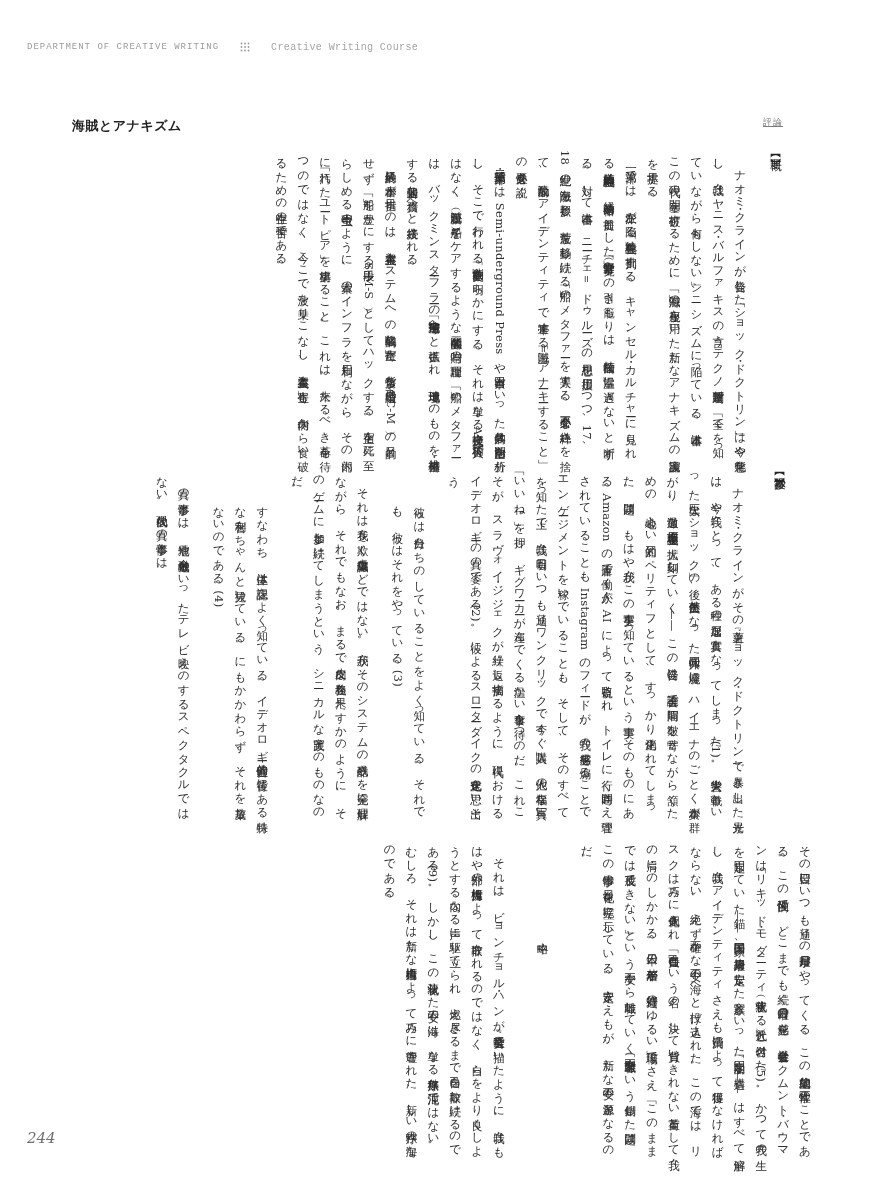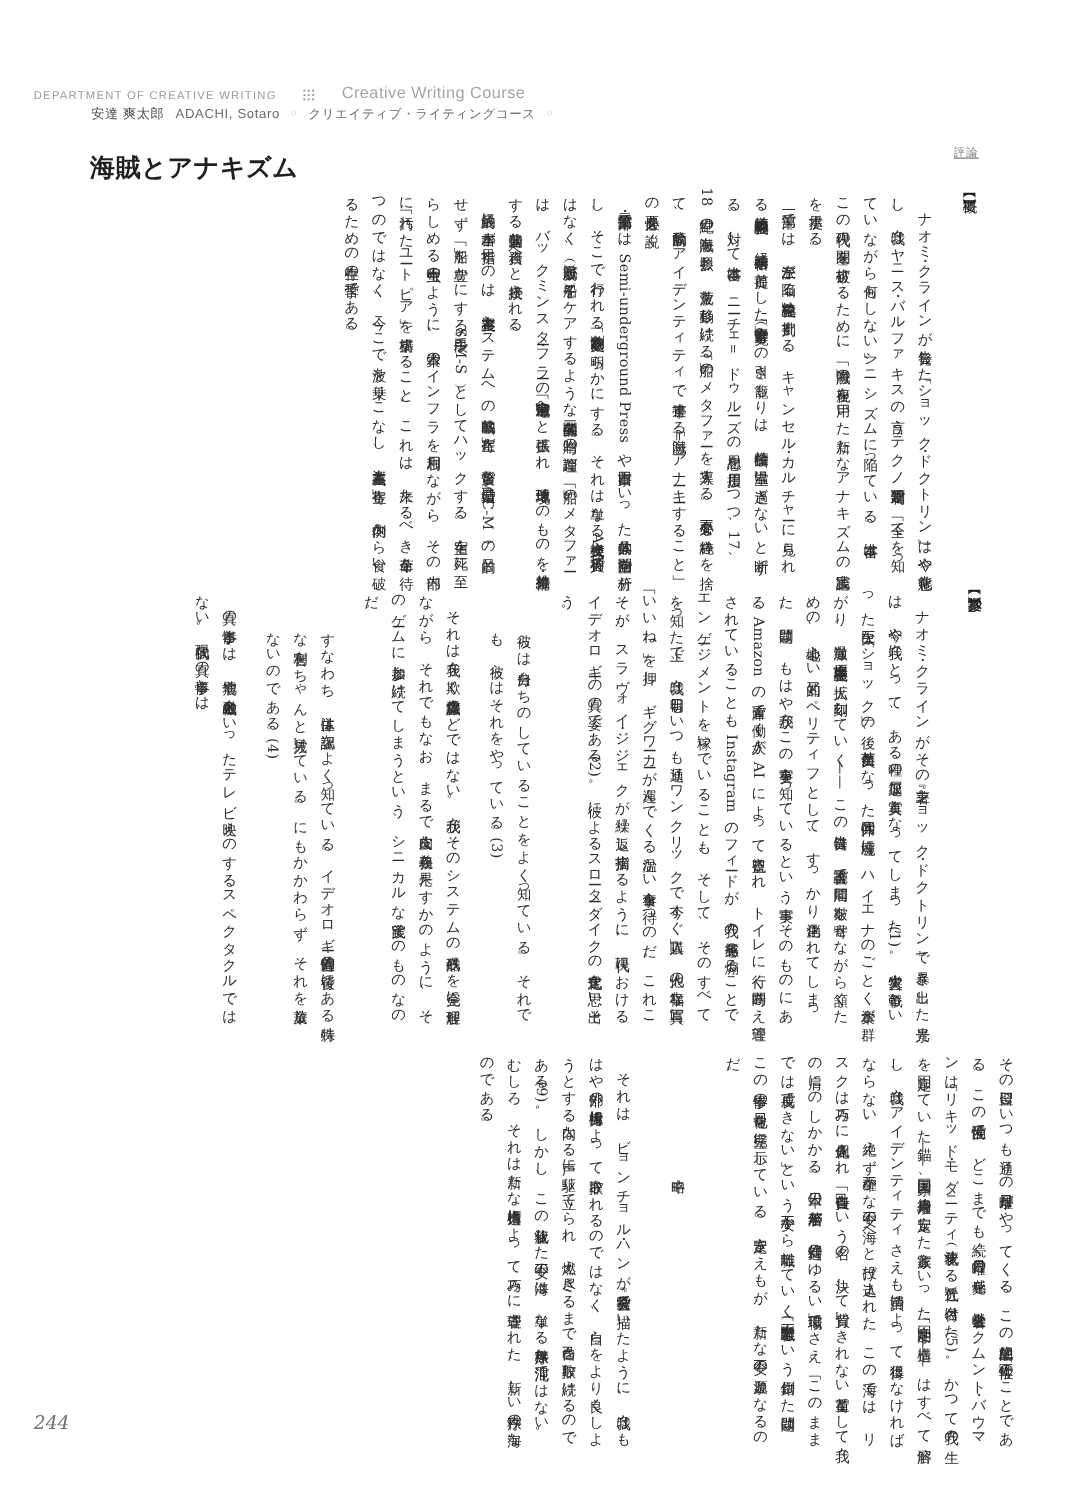--- a/index.html
+++ b/index.html
@@ -8,42 +8,42 @@
     width:869px;height:1200px;
     margin:0 auto;
     background:#ffffff;
     overflow:hidden;
     font-family:"DejaVu Serif","Liberation Serif",serif;
     color:#2b2b2b;
   }
   
   .masthead{
     position:absolute;left:27px;top:42px;
-    display:flex;align-items:flex-end;gap:21px;
-    font-family:Liberation Sans, sans-serif;
+    display:flex;align-items:flex-start;gap:21px;
+    font-family:Liberation Mono, monospace;
     color:#9a9a9a;font-size:9px;letter-spacing:0.8px;
   }
   .masthead .dept{letter-spacing:1px;}
-  .masthead .course-en{letter-spacing:0.4px;font-size:13px;color:#a5a5a5;margin-top:24px;}
+  .masthead .course-en{letter-spacing:0.4px;font-size:10px;color:#a5a5a5;}
   .grid-icon{display:inline-block;line-height:0;}
   
   .byline{
     position:absolute;left:73px;top:84px;
     font-family:"Liberation Sans","DejaVu Sans",sans-serif;
     font-size:10.5px;color:#5c5c5c;letter-spacing:0.5px;
     display:flex;align-items:center;gap:9px;white-space:nowrap;
   }
   .byline .name-jp{color:#4a4a4a;}
   .byline .name-en{color:#6a6a6a;}
   .byline .mark{font-size:7px;color:#9c9c9c;}
   .byline .course-jp{color:#6a6a6a;font-size:10px;}
   .page-title{
     position:absolute;left:72px;top:108px;
     font-family:"Liberation Sans","DejaVu Sans",sans-serif;
-    font-size:20px;font-weight:600;color:#1f1f1f;letter-spacing:0.5px;
+    font-size:13px;font-weight:600;color:#1f1f1f;letter-spacing:0.5px;
   }
   .genre-label{
     position:absolute;left:763px;top:116px;
     font-size:9px;color:#7d7d7d;letter-spacing:1px;text-decoration:underline;
   }
   
   .vband{
     position:absolute;
     writing-mode:vertical-rl;
     text-orientation:mixed;
@@ -102,27 +102,20 @@
             <circle cx="8.5" cy="5" r="0.9"></circle>
           <circle cx="1.5" cy="8.5" r="0.9"></circle>
             <circle cx="5" cy="8.5" r="0.9"></circle>
             <circle cx="8.5" cy="8.5" r="0.9"></circle>
         </g>
       </svg>
     </span>
     <span class="course-en">Creative Writing Course</span>
   </div>
 
-  <div class="byline">
-    <span class="name-jp">安達 爽太郎</span>
-    <span class="name-en">ADACHI, Sotaro</span>
-    <span class="mark">○</span>
-    <span class="course-jp">クリエイティブ・ライティングコース</span>
-    <span class="mark">○</span>
-  </div>
 
   <h1 class="page-title">海賊とアナキズム</h1>
   <div class="genre-label">評論</div>
 
   <section class="vband band-overview">
     <p class="heading">【概要】</p>
     <p>ナオミ・クラインが告発した「ショック・ドクトリン」は今や常態化し、我々はヤニス・バルファキスの言うテクノ封建制下で、「全てを知っていながら何もしない」シニシズムに陥っている。本書は、この現代の閉塞を打破するために、「海賊」の視座を用いた新たなアナキズムの実践論を提示する。</p>
     <p>第一部では、左派が陥る「純粋主義」を批判する。キャンセル・カルチャーに見られる道徳的純粋主義や、経済的余裕を前提とした「庭」（宇野常寛）への引き籠もりは、特権的な「温室」に過ぎないと断ずる。対して本書は、ニーチェ＝ドゥルーズの思想を援用しつつ、17、18世紀の海賊を参照し、荒波を移動し続ける「船」のメタファーを導入する。不必要な純粋さを捨て、流動的なアイデンティティで連帯する「海賊＝アナーキーすること」の必要性を説く。</p>
     <p>第二部・第三部では、Semi-underground Pressや吉田寮といった具体的な自治空間を分析し、そこで行われる「創造的交歓」を明らかにする。それは単なる交換様式A（柄谷行人）ではなく、海賊（親）が船（子）をケアするような三者関係的な贈与の論理だ。「船」のメタファーは、バックミンスター・フラーの「宇宙船地球号」へと拡張され、地球環境そのものを維持・整備する普遍的な責務へと接続される。</p>
     <p>最終的に本書が目指すのは、資本主義システムへの戦略的な「寄生」だ。貨幣を自己増殖（M-C-M）の目的とせず、「船」を豊かにする手段（S-M-S）としてハックする。宿主を死に至らしめる寄生虫のように、資本のインフラを利用しながら、その内部に「汚れたユートピア」を構築すること。これは、来たるべき革命を待つのではなく、今ここで波を乗りこなし、資本主義と「寄生」し、内側から食い破るための生存の哲学である。</p>

